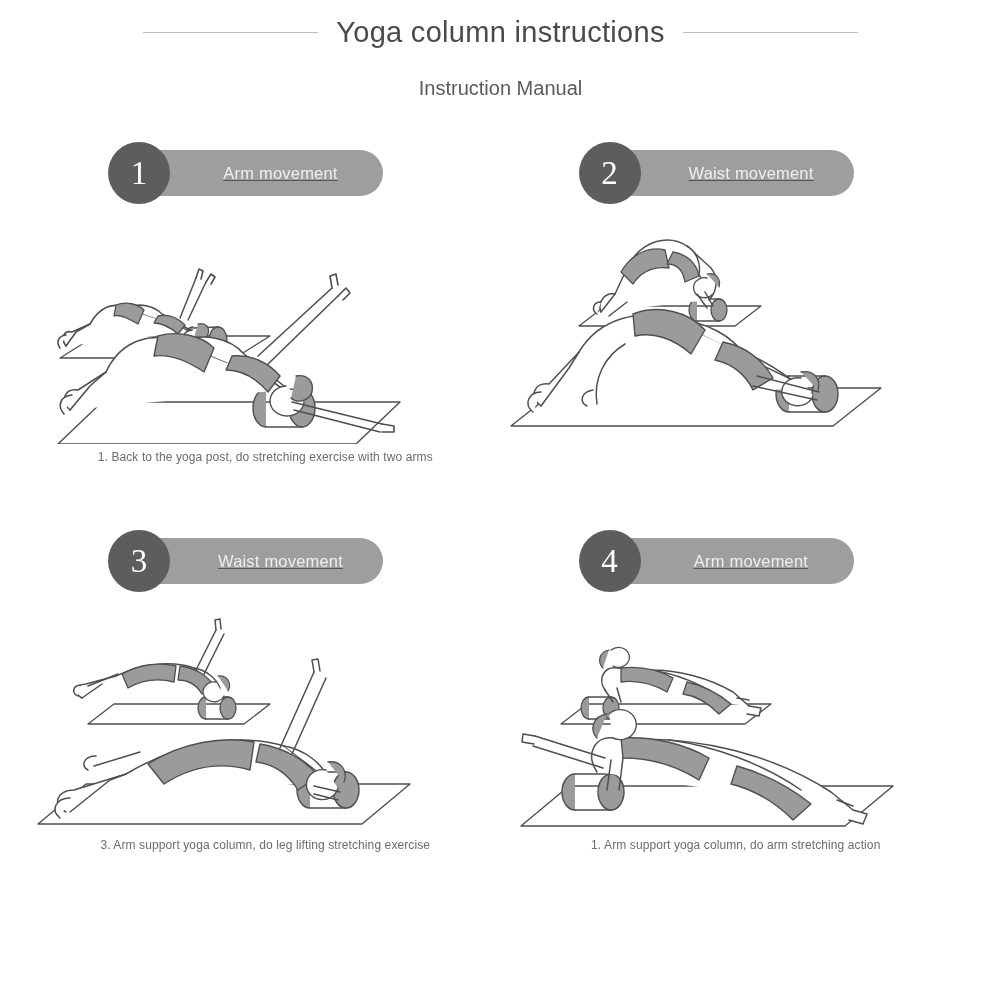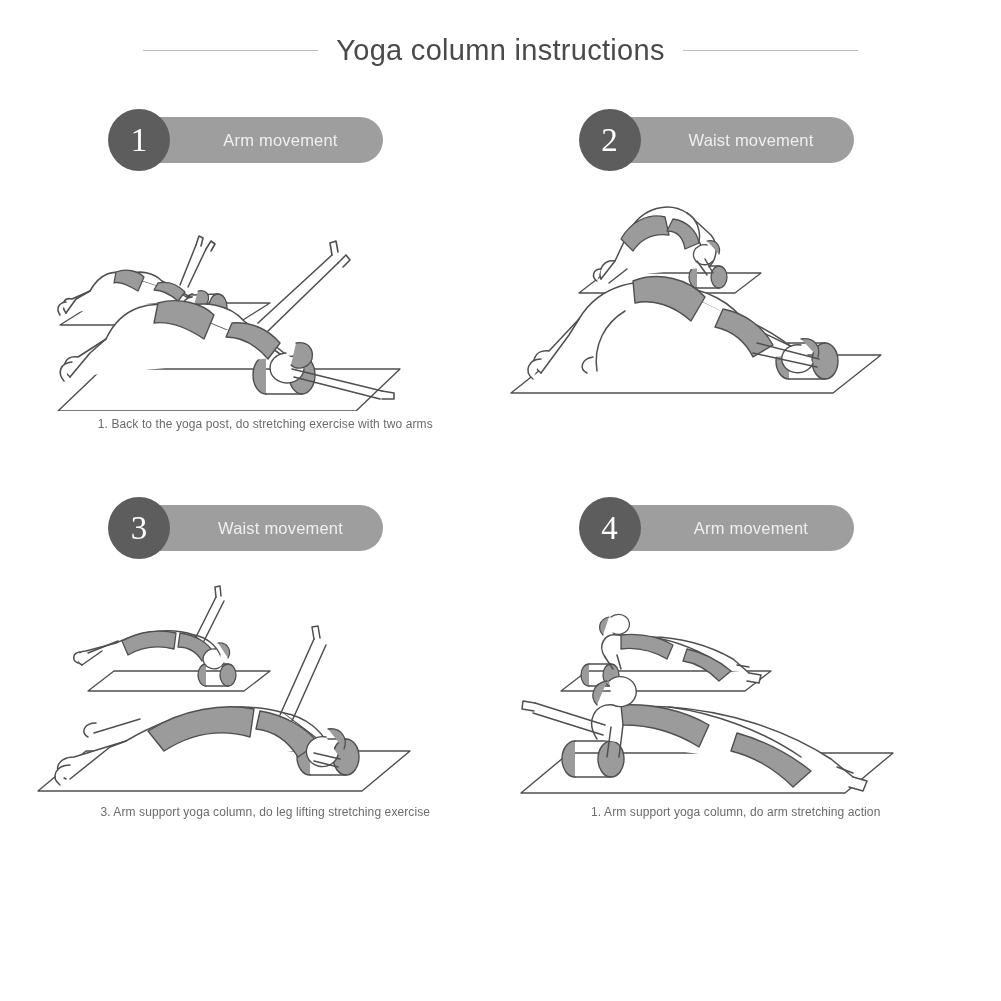--- a/index.html
+++ b/index.html
@@ -11,21 +11,21 @@
     width: 1001px;
     height: 1001px;
     font-family: "Liberation Sans", sans-serif;
     color: #555;
     overflow: hidden;
     position: relative;
   }
 
   
   .header {
-    padding-top: 34px;
+    padding-top: 16px;
     text-align: center;
   }
   .title-row {
     display: flex;
     align-items: center;
     justify-content: center;
     gap: 18px;
   }
   .title-rule {
     height: 1px;
@@ -74,20 +74,21 @@
     top: 8px;
     height: 46px;
     width: 245px;
     border-radius: 23px;
     background: #9e9e9e;
     display: flex;
     align-items: center;
     justify-content: center;
     box-sizing: border-box;
     padding-left: 40px;
+    text-decoration: underline;
   }
   .pill-label {
     color: #efefef;
     font-size: 16.5px;
     letter-spacing: 0.2px;
     white-space: nowrap;
   }
   .badge {
     position: absolute;
     left: 0;
@@ -128,20 +129,21 @@
 </style>
 </head>
 <body>
 
 <div class="header">
   <div class="title-row">
     <div class="title-rule"></div>
     <div class="main-title">Yoga column instructions</div>
     <div class="title-rule"></div>
   </div>
+  <div class="sub-title">Instruction Manual</div>
 </div>
 
 <div class="grid">
 
   <div class="panel">
     <div class="badge-row">
       <div class="pill">
         <span class="pill-label">Arm movement</span>
       </div>
       <div class="badge">1</div>

